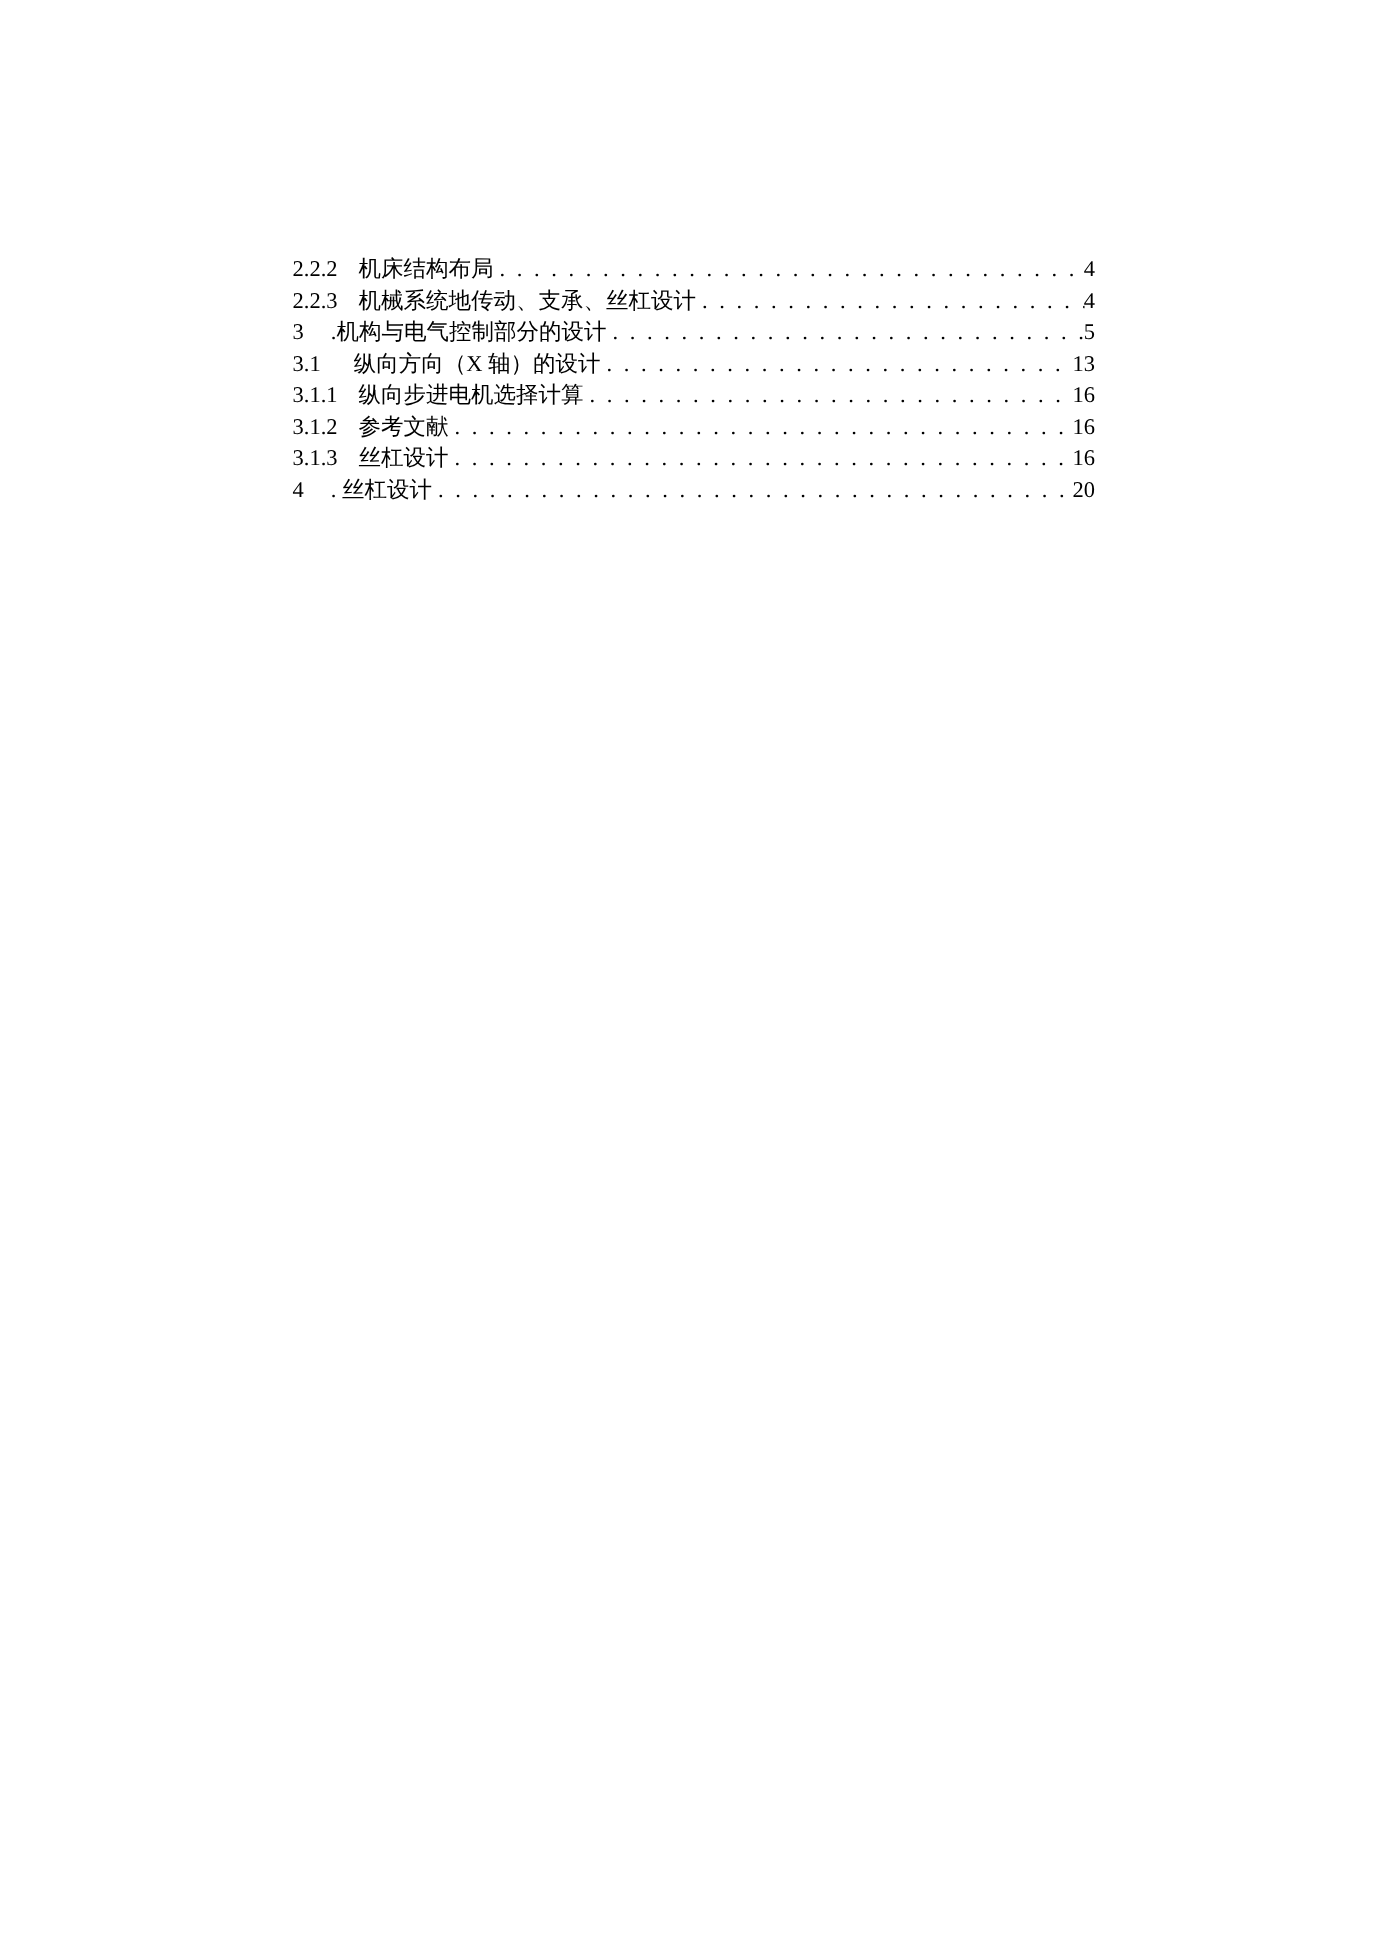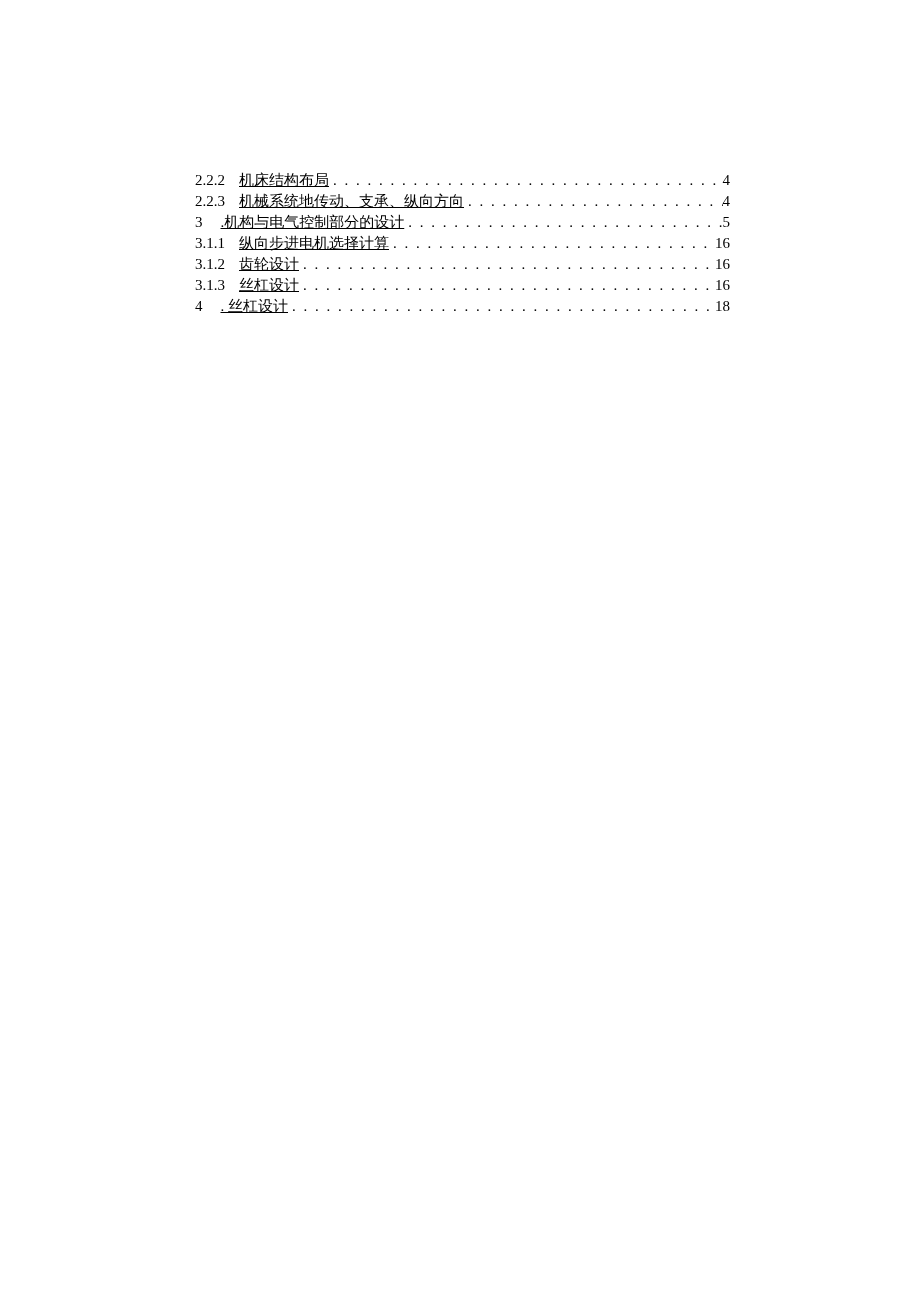--- a/index.html
+++ b/index.html
@@ -26,21 +26,20 @@
       color: #000000;
       line-height: 21px;
       white-space: nowrap;
     }
     .toc-number {
       flex-shrink: 0;
     }
     .toc-title {
       flex-shrink: 0;
       margin-left: 0;
-      text-decoration: underline;
     }
     .toc-dots {
       flex: 1;
       overflow: hidden;
       letter-spacing: 2px;
       padding: 0 4px;
       color: #000000;
     }
     .toc-dots::after {
       content: ". . . . . . . . . . . . . . . . . . . . . . . . . . . . . . . . . . . . . . . . . . . . . . . . . . . . . . . . . . . . . . . . . . . . . . . . . . . . . . . . . . . . . . . . . . . . . . . . . . . .";
@@ -69,53 +68,60 @@
       <div class="toc-line">
         <span class="toc-number">2.2.2</span>
         <span class="gap-small"></span>
         <span class="toc-title">机床结构布局</span>
         <span class="toc-dots"></span>
         <span class="toc-page">4</span>
       </div>
       <div class="toc-line">
         <span class="toc-number">2.2.3</span>
         <span class="gap-small"></span>
-        <span class="toc-title">机械系统地传动、支承、纵向方向</span>
+        <span class="toc-title">机械系统地传动、支承、丝杠设计</span>
         <span class="toc-dots"></span>
         <span class="toc-page">4</span>
       </div>
       <div class="toc-line">
         <span class="toc-number">3</span>
         <span class="gap-med"></span>
         <span class="toc-title">.机构与电气控制部分的设计</span>
         <span class="toc-dots"></span>
         <span class="toc-page">5</span>
       </div>
       <div class="toc-line">
+        <span class="toc-number">3.1</span>
+        <span class="gap-large"></span>
+        <span class="toc-title">纵向方向（X 轴）的设计</span>
+        <span class="toc-dots"></span>
+        <span class="toc-page">13</span>
+      </div>
+      <div class="toc-line">
         <span class="toc-number">3.1.1</span>
         <span class="gap-small"></span>
         <span class="toc-title">纵向步进电机选择计算</span>
         <span class="toc-dots"></span>
         <span class="toc-page">16</span>
       </div>
       <div class="toc-line">
         <span class="toc-number">3.1.2</span>
         <span class="gap-small"></span>
-        <span class="toc-title">齿轮设计</span>
+        <span class="toc-title">参考文献</span>
         <span class="toc-dots"></span>
         <span class="toc-page">16</span>
       </div>
       <div class="toc-line">
         <span class="toc-number">3.1.3</span>
         <span class="gap-small"></span>
         <span class="toc-title">丝杠设计</span>
         <span class="toc-dots"></span>
         <span class="toc-page">16</span>
       </div>
       <div class="toc-line">
         <span class="toc-number">4</span>
         <span class="gap-med"></span>
         <span class="toc-title">. 丝杠设计</span>
         <span class="toc-dots"></span>
-        <span class="toc-page">18</span>
+        <span class="toc-page">20</span>
       </div>
     </div>
 </div>
 
 </body></html>

